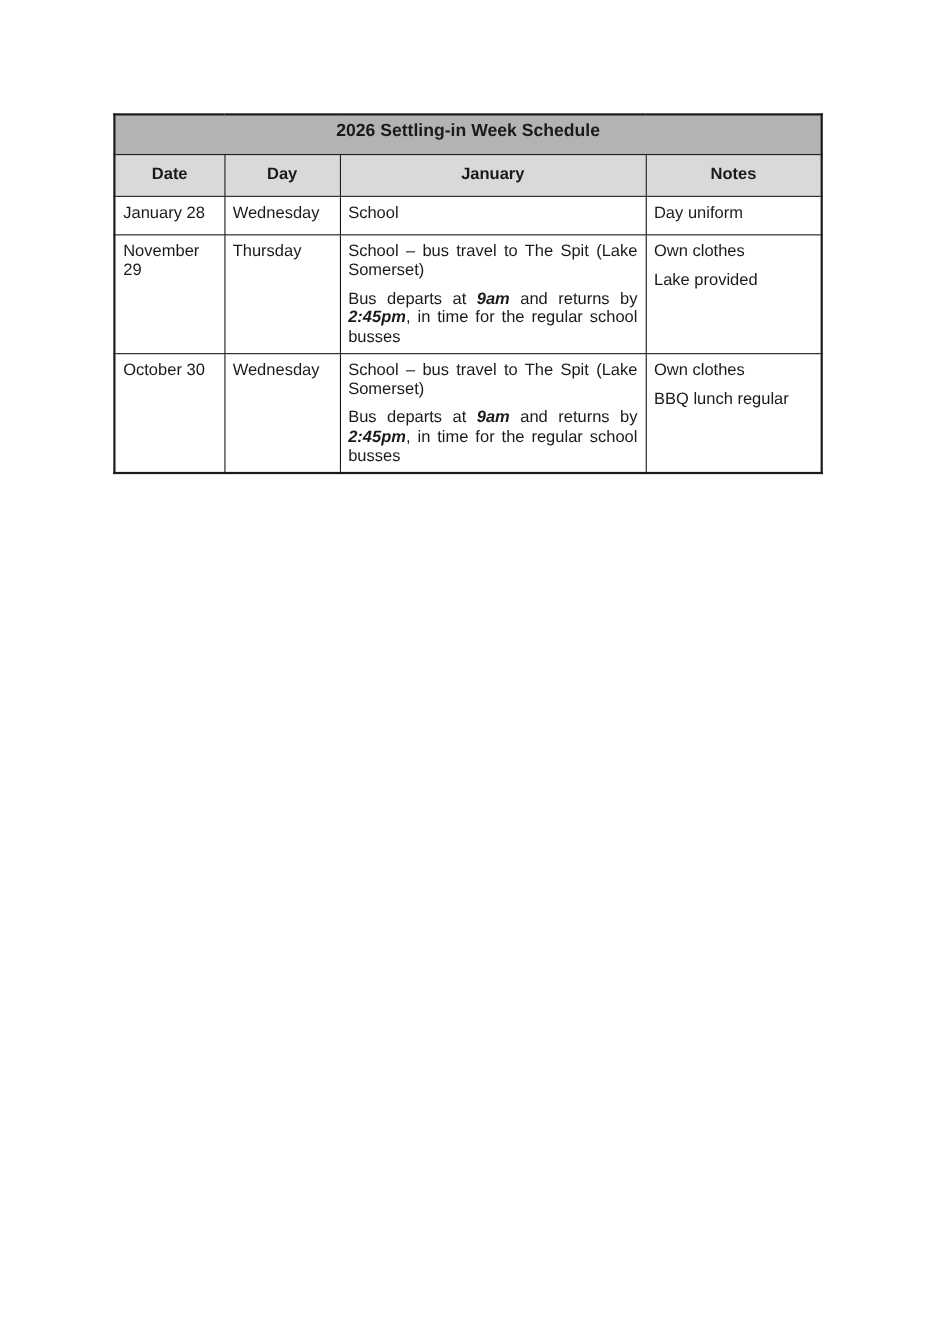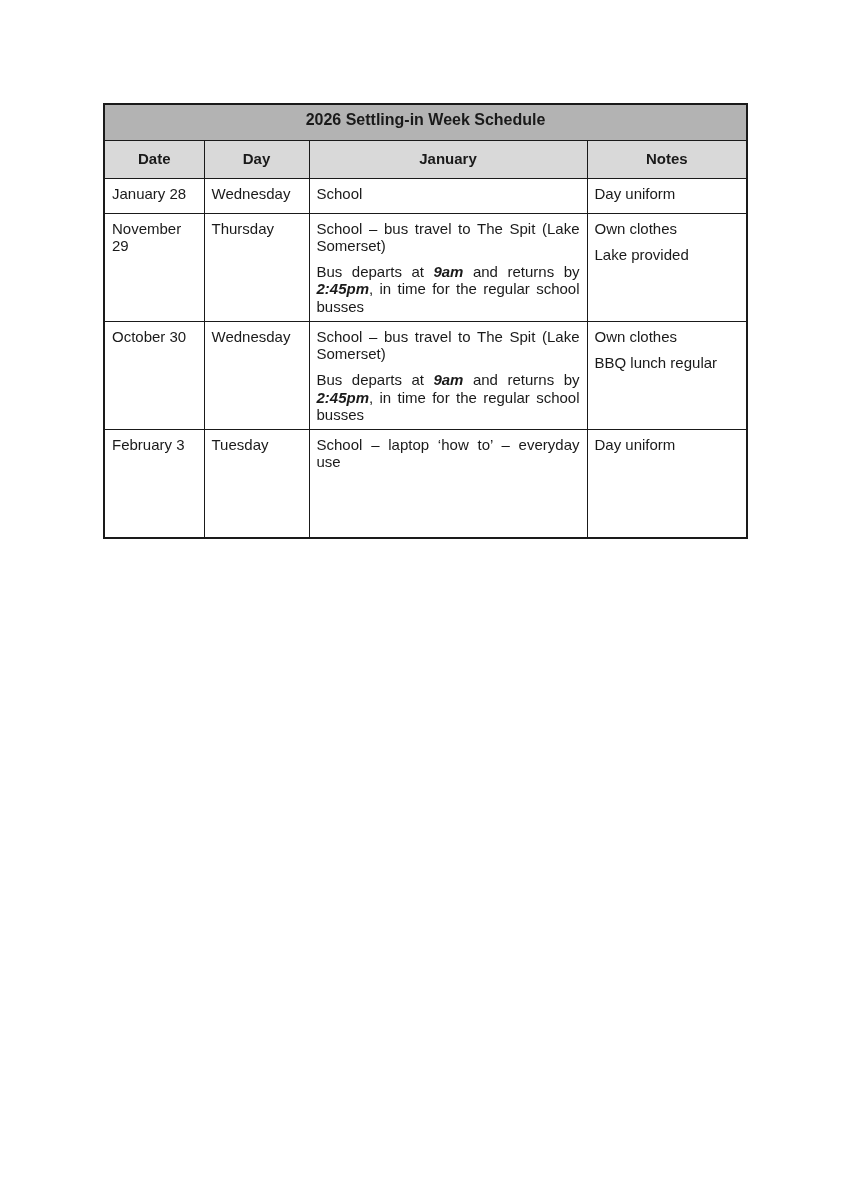--- a/index.html
+++ b/index.html
@@ -118,25 +118,15 @@
           <td class="col-day">Wednesday</td>
           <td class="col-location">
             <p><span>School – bus travel to The Spit (Lake Somerset)</span></p>
             <p><span>Bus departs at </span><b>9am</b><span> and returns by </span><b>2:45pm</b><span>, in time for the regular school busses</span></p>
           </td>
           <td class="col-notes">
             <p>Own clothes</p>
             <p>BBQ lunch regular</p>
           </td>
         </tr>
-        <tr>
-          <td class="col-date">February 3</td>
-          <td class="col-day">Tuesday</td>
-          <td class="col-location">
-            <p><span>School – laptop ‘how to’ – everyday use</span></p>
-          </td>
-          <td class="col-notes">
-            <p>Day uniform</p>
-          </td>
-        </tr>
       </tbody>
   </table>
 </div>
 
 </body></html>

